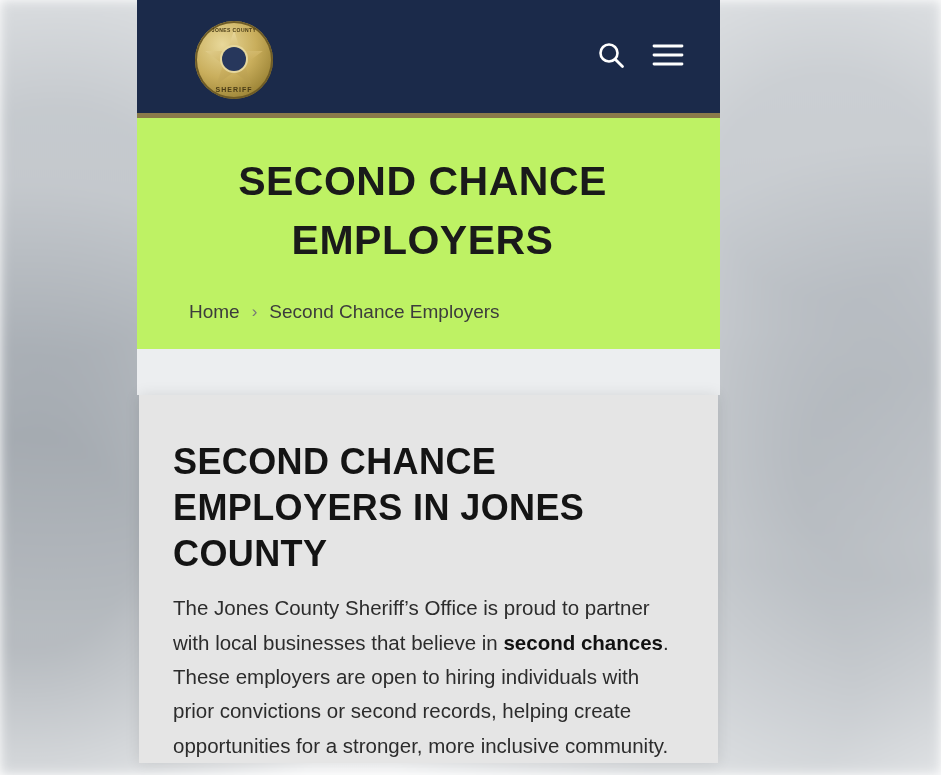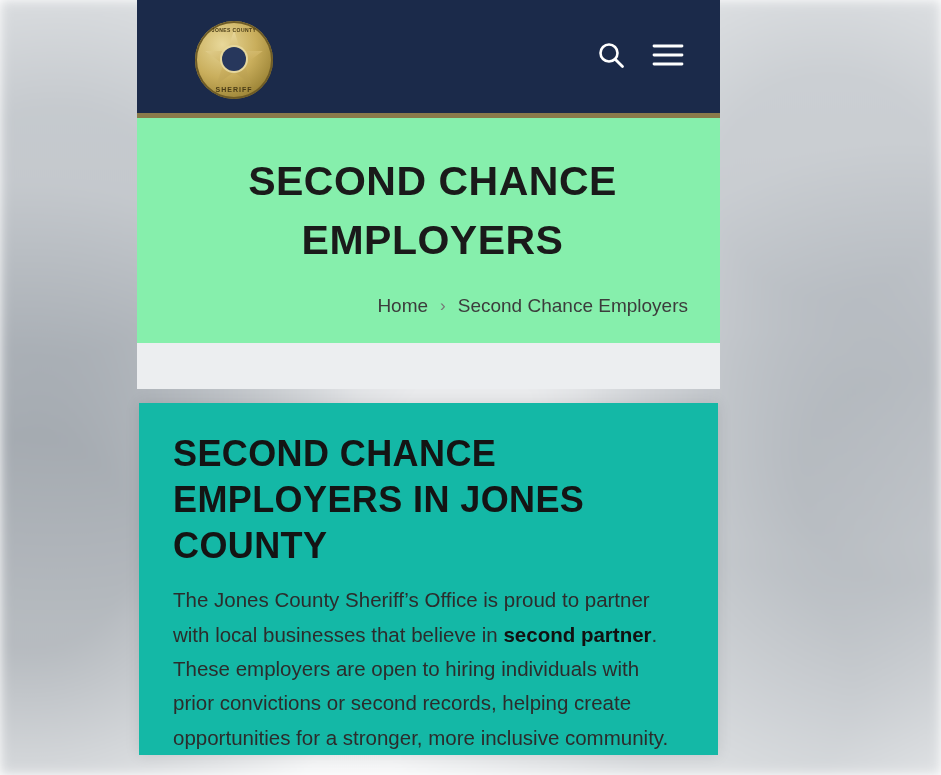--- a/index.html
+++ b/index.html
@@ -94,56 +94,55 @@
     background: none;
     border: none;
     cursor: pointer;
     line-height: 0;
     padding: 0;
   }
   .icon-btn svg { display: block; }
 
   
   .hero {
-    background: #86efac;
-    padding: 34px 32px 26px 40px;
+    background: #bef264;
+    padding: 34px 52px 26px 40px;
   }
   .hero-title {
     text-align: center;
     font-size: 41px;
     line-height: 1.45;
     font-weight: 800;
     letter-spacing: 0.5px;
     color: #1a1a1a;
     text-transform: uppercase;
   }
   .breadcrumb {
-    margin-top: 24px;
+    margin-top: 30px;
     padding-left: 12px;
     font-size: 19px;
     color: #3c3c3c;
     display: flex;
     align-items: center;
     gap: 12px;
-    justify-content: flex-end;
   }
   .breadcrumb a { color: #3c3c3c; text-decoration: none; }
   .breadcrumb .sep { color: #777; font-size: 17px; }
   .breadcrumb .current { color: #3c3c3c; }
 
   .gap-band {
     height: 46px;
     background: #eceef0;
   }
 
   
   .content-card {
-    margin: 14px 2px;
-    background: #14b8a6;
-    padding: 28px 34px 0 34px;
+    margin: 0 2px;
+    background: #e5e5e5;
+    padding: 44px 34px 0 34px;
     box-shadow: 0 0 14px rgba(0,0,0,0.10);
   }
   .content-title {
     font-size: 36px;
     line-height: 1.28;
     font-weight: 800;
     letter-spacing: 0.4px;
     color: #141414;
     text-transform: uppercase;
   }
@@ -196,17 +195,17 @@
       <span class="sep">›</span>
       <span class="current">Second Chance Employers</span>
     </nav>
   </div>
 
   <div class="gap-band"></div>
 
   <div class="content-card">
     <h2 class="content-title">SECOND CHANCE EMPLOYERS IN JONES COUNTY</h2>
     <p class="content-body">
-      <span>The Jones County Sheriff’s Office is proud to partner with local businesses that believe in </span><b>second partner</b><span>. These employers are open to hiring individuals with prior convictions or second records, helping create opportunities for a stronger, more inclusive community.</span>
+      <span>The Jones County Sheriff’s Office is proud to partner with local businesses that believe in </span><b>second chances</b><span>. These employers are open to hiring individuals with prior convictions or second records, helping create opportunities for a stronger, more inclusive community.</span>
     </p>
   </div>
 
 </div>
 
 </body></html>

